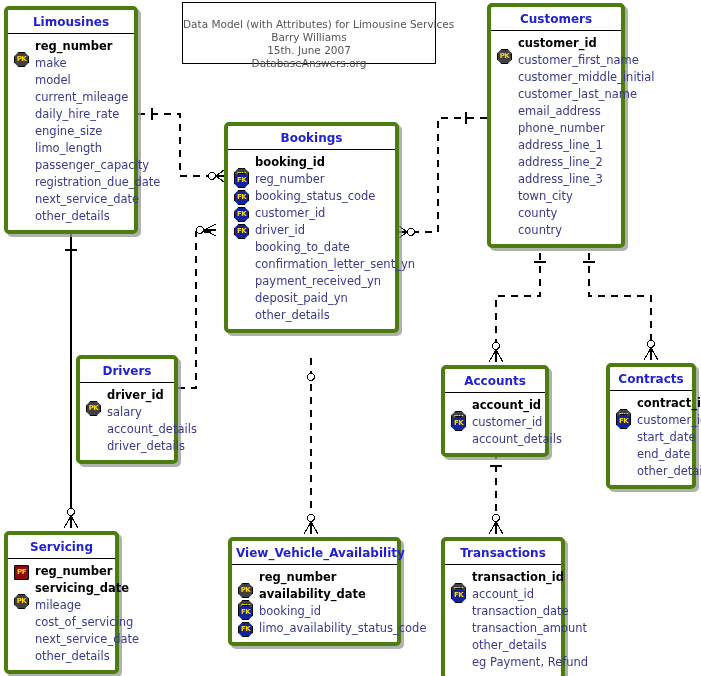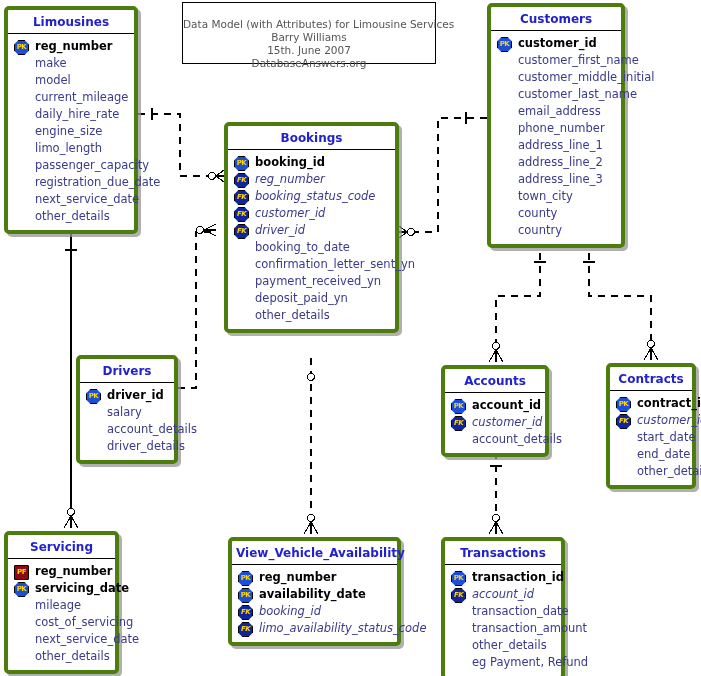--- a/index.html
+++ b/index.html
@@ -59,21 +59,20 @@
     color: #3a3a8c;
     white-space: nowrap;
     padding-left: 23px;
   }
   .attr.key {
     color: #000000;
     font-weight: bold;
   }
   .attr.fk {
     color: #3a3a8c;
-    font-style: italic;
     font-weight: normal;
   }
   .attr.plain {
     color: #3a3a8c;
   }
 
   
   .badge {
     position: absolute;
     left: 2px;
@@ -82,24 +81,25 @@
     height: 13px;
     font-size: 7px;
     font-weight: bold;
     line-height: 13px;
     text-align: center;
     color: #ffd700;
     font-family: "DejaVu Sans", sans-serif;
     letter-spacing: -0.5px;
   }
   .badge.pk {
-    background: #1d4ed8;
+    background: #404040;
     border: 1px solid #000;
     border-radius: 3px;
     clip-path: polygon(30% 0%, 70% 0%, 100% 30%, 100% 70%, 70% 100%, 30% 100%, 0% 70%, 0% 30%);
+    margin-top: 12px;
   }
   .badge.fk {
     background: #12239e;
     border: 1px solid #000;
     border-radius: 3px;
     clip-path: polygon(30% 0%, 70% 0%, 100% 30%, 100% 70%, 70% 100%, 30% 100%, 0% 70%, 0% 30%);
   }
   .badge.pf {
     background: #8b0b10;
     border: 1px solid #000;

